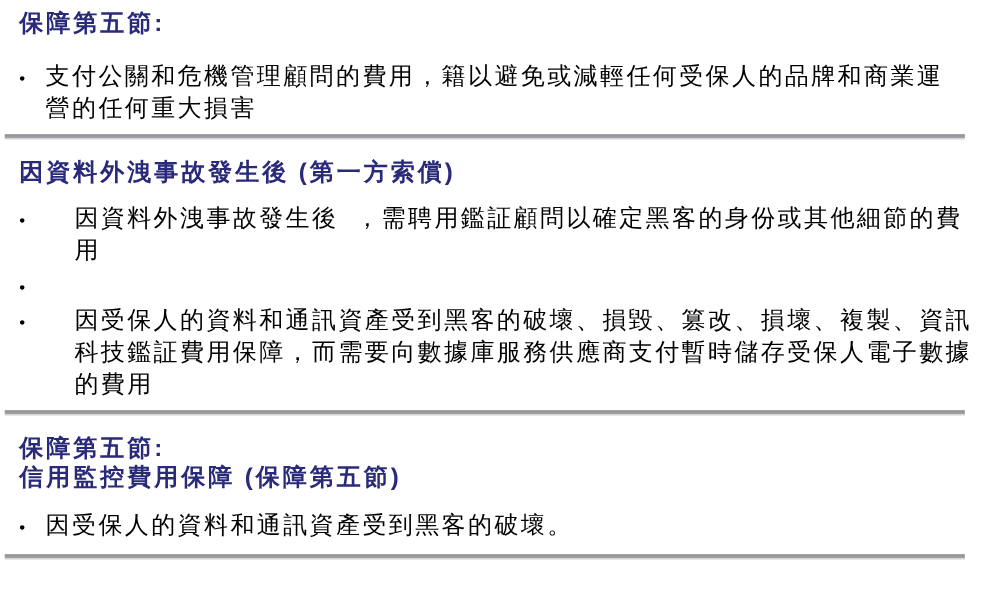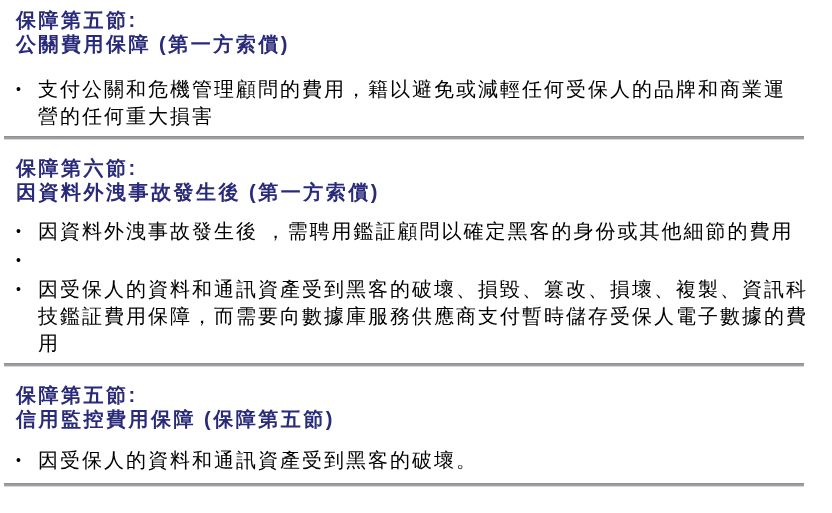--- a/index.html
+++ b/index.html
@@ -42,23 +42,25 @@
   ul.bullets li .dot {
     flex: 0 0 22px;
     width: 22px;
     font-size: 14px;
     line-height: 27px;
     color: #000000;
   }
   ul.bullets li .btxt {
     display: block;
     max-width: 758px;
+    font-family: Liberation Mono, monospace;
   }
   .sec-2 ul.bullets li .btxt {
     max-width: 790px;
+    margin-left: 24px;
   }
   .divider {
     height: 4px;
     width: 800px;
     margin-left: -12px;
     background: #9d9da2;
     border-top: 1px solid #8f8f94;
     border-bottom: 1px solid #d8d8db;
     margin-top: 6px;
   }
@@ -67,34 +69,32 @@
   .sec-2 .heading, .sec-3 .heading { margin-top: 16px; }
 </style>
 </head>
 <body>
 
 <div class="page">
 
   <div class="section sec-1">
     <div class="heading">
       <span class="hline">保障第五節:</span>
-      <span class="hline">公關費用保障 (第一方索償)</span>
     </div>
     <ul class="bullets">
       <li>
         <span class="dot">•</span>
         <span class="btxt">支付公關和危機管理顧問的費用，籍以避免或減輕任何受保人的品牌和商業運營的任何重大損害</span>
       </li>
     </ul>
     <div class="divider"></div>
   </div>
 
   <div class="section sec-2">
     <div class="heading">
-      <span class="hline">保障第六節:</span>
       <span class="hline">因資料外洩事故發生後 (第一方索償)</span>
     </div>
     <ul class="bullets">
       <li>
         <span class="dot">•</span>
         <span class="btxt">因資料外洩事故發生後 ，需聘用鑑証顧問以確定黑客的身份或其他細節的費用</span>
       </li>
       <li>
         <span class="dot">•</span>
       </li>

